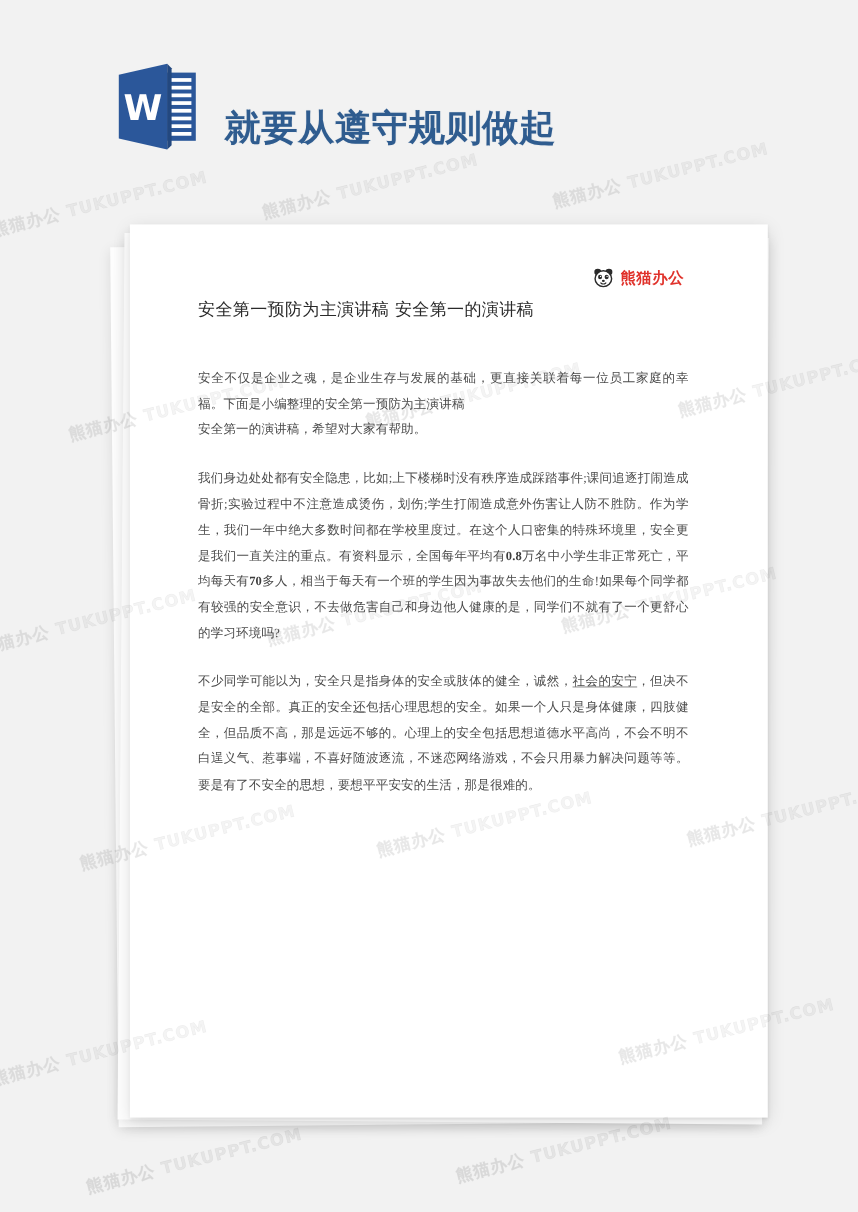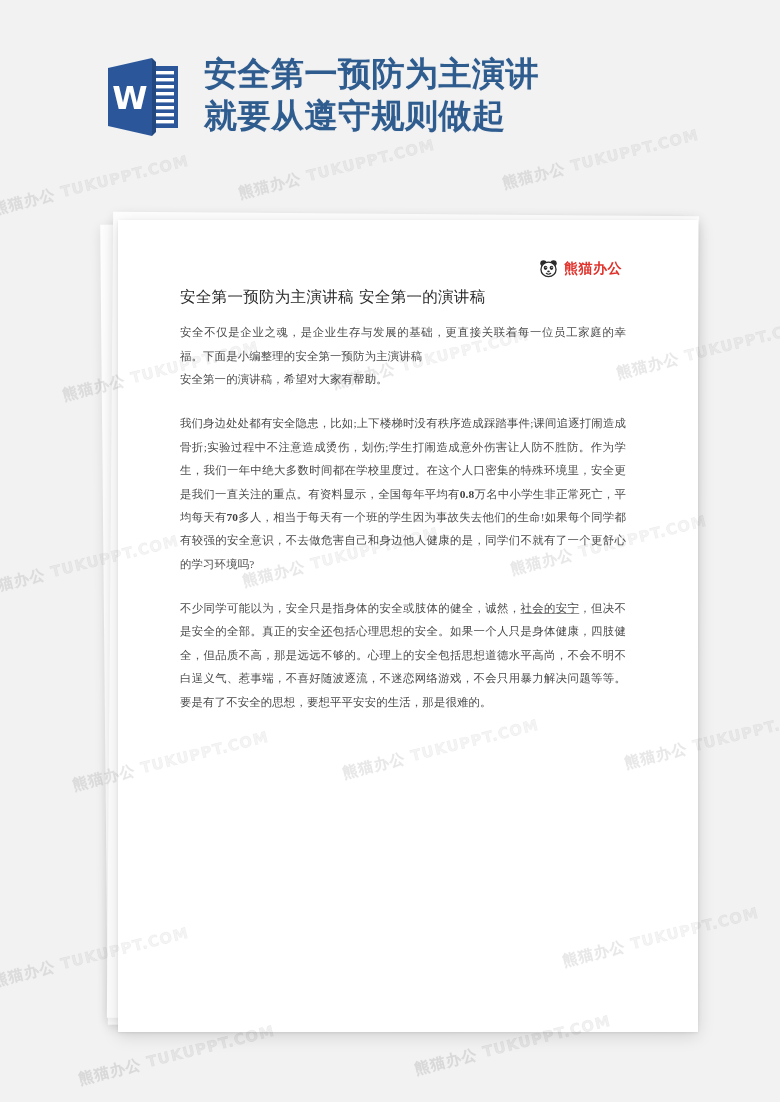--- a/index.html
+++ b/index.html
@@ -90,21 +90,21 @@
     height: 806px;
     background: #fefefe;
     transform: rotate(0.45deg);
     box-shadow: 0 3px 12px rgba(0,0,0,0.09);
     z-index: 3;
   }
 
   .page {
     position: absolute;
     left: 118px;
-    top: 220px;
+    top: 204px;
     width: 580px;
     height: 812px;
     background: #ffffff;
     box-shadow: 0 4px 16px rgba(0,0,0,0.13), 0 1px 3px rgba(0,0,0,0.08);
     z-index: 5;
     overflow: hidden;
   }
 
   
   .brand {
@@ -131,21 +131,21 @@
     left: 62px;
     top: 66px;
     width: 446px;
   }
 
   .doc-title {
     font-family: "DejaVu Serif", "Liberation Serif", serif;
     font-size: 15.5px;
     color: #2a2a2a;
     line-height: 1.5;
-    margin-bottom: 12px;
+    margin-bottom: 40px;
     letter-spacing: 0.3px;
   }
 
   .para {
     font-family: Liberation Serif, serif;
     font-size: 11.4px;
     color: #4b4b4b;
     line-height: 2.05;
     text-align: justify;
     text-justify: inter-ideograph;
@@ -172,21 +172,21 @@
         <rect x="52" y="31" width="18" height="3.4"></rect>
         <rect x="52" y="38" width="18" height="3.4"></rect>
         <rect x="52" y="45" width="18" height="3.4"></rect>
         <rect x="52" y="52" width="18" height="3.4"></rect>
         <rect x="52" y="59" width="18" height="3.4"></rect>
         <rect x="52" y="66" width="18" height="3.4"></rect>
       </g>
     </svg>
   </div>
   <div class="doc-heading">
-    <span>安全第一预防为主演讲</span><br>
+    <br>
     <span>就要从遵守规则做起</span>
   </div>
 </div>
 
 <div class="sheet-back-2"></div>
 <div class="sheet-back-1"></div>
 
 <div class="page">
 
   <div class="brand">

